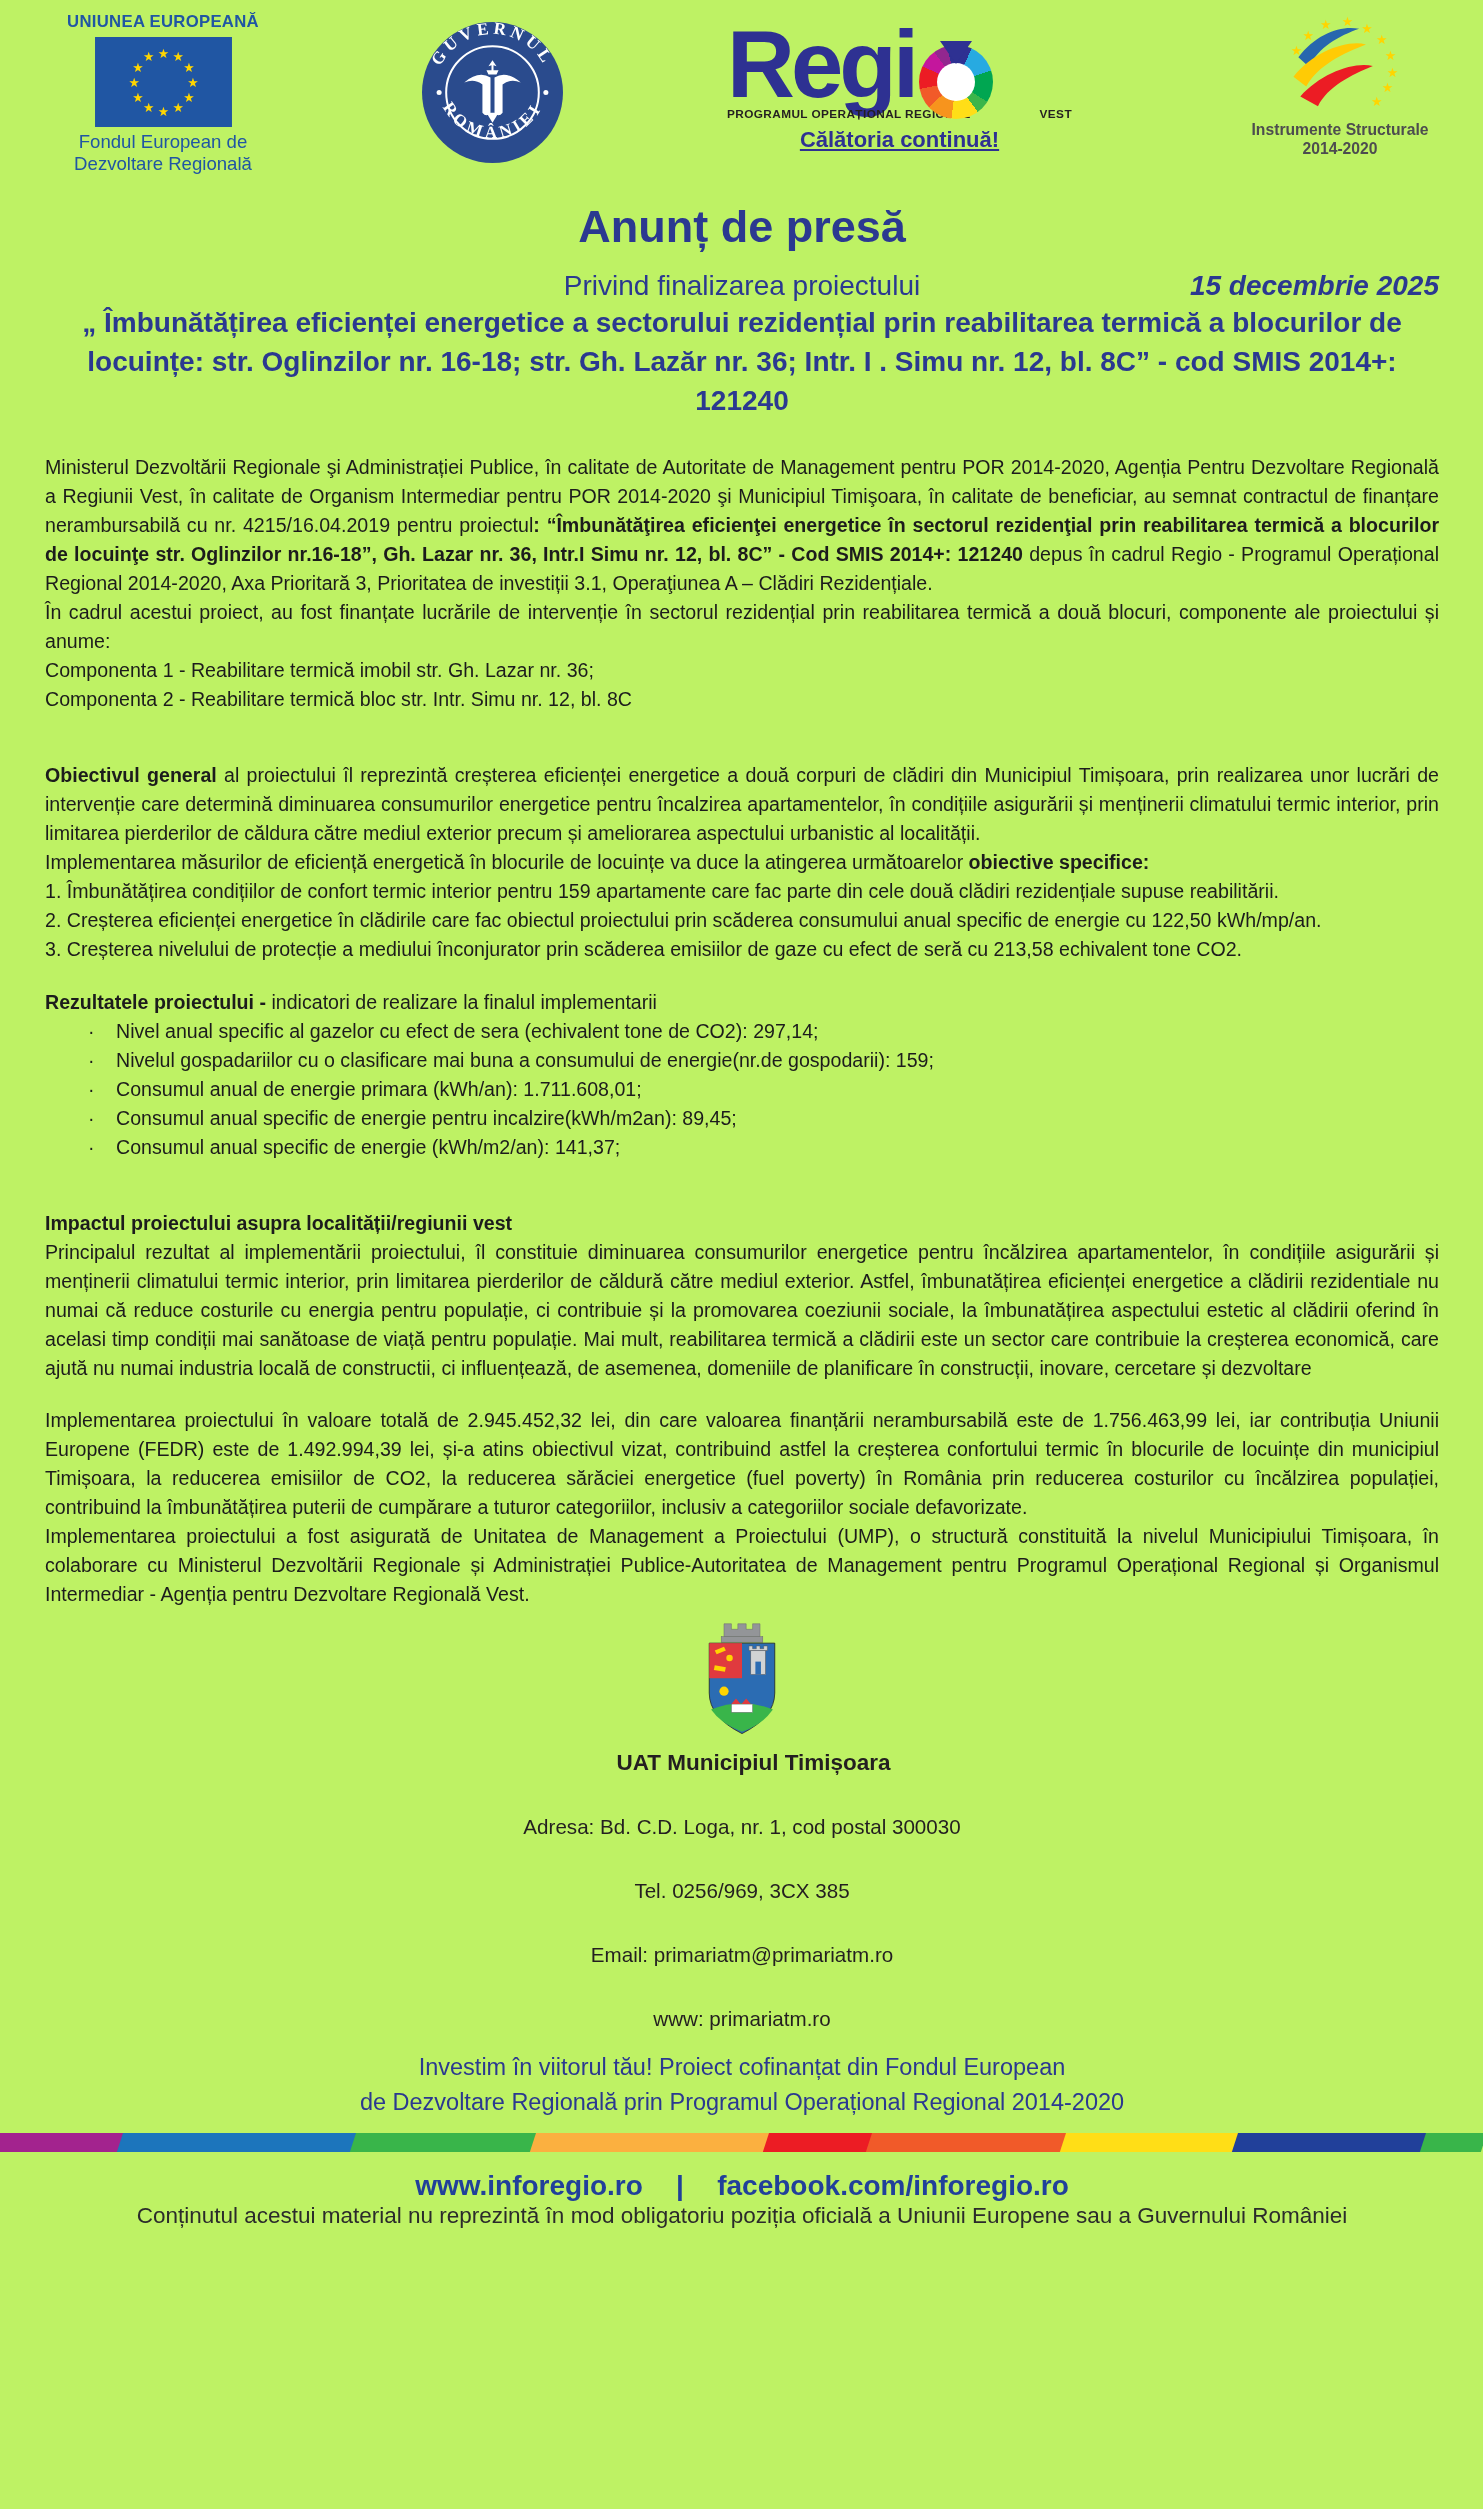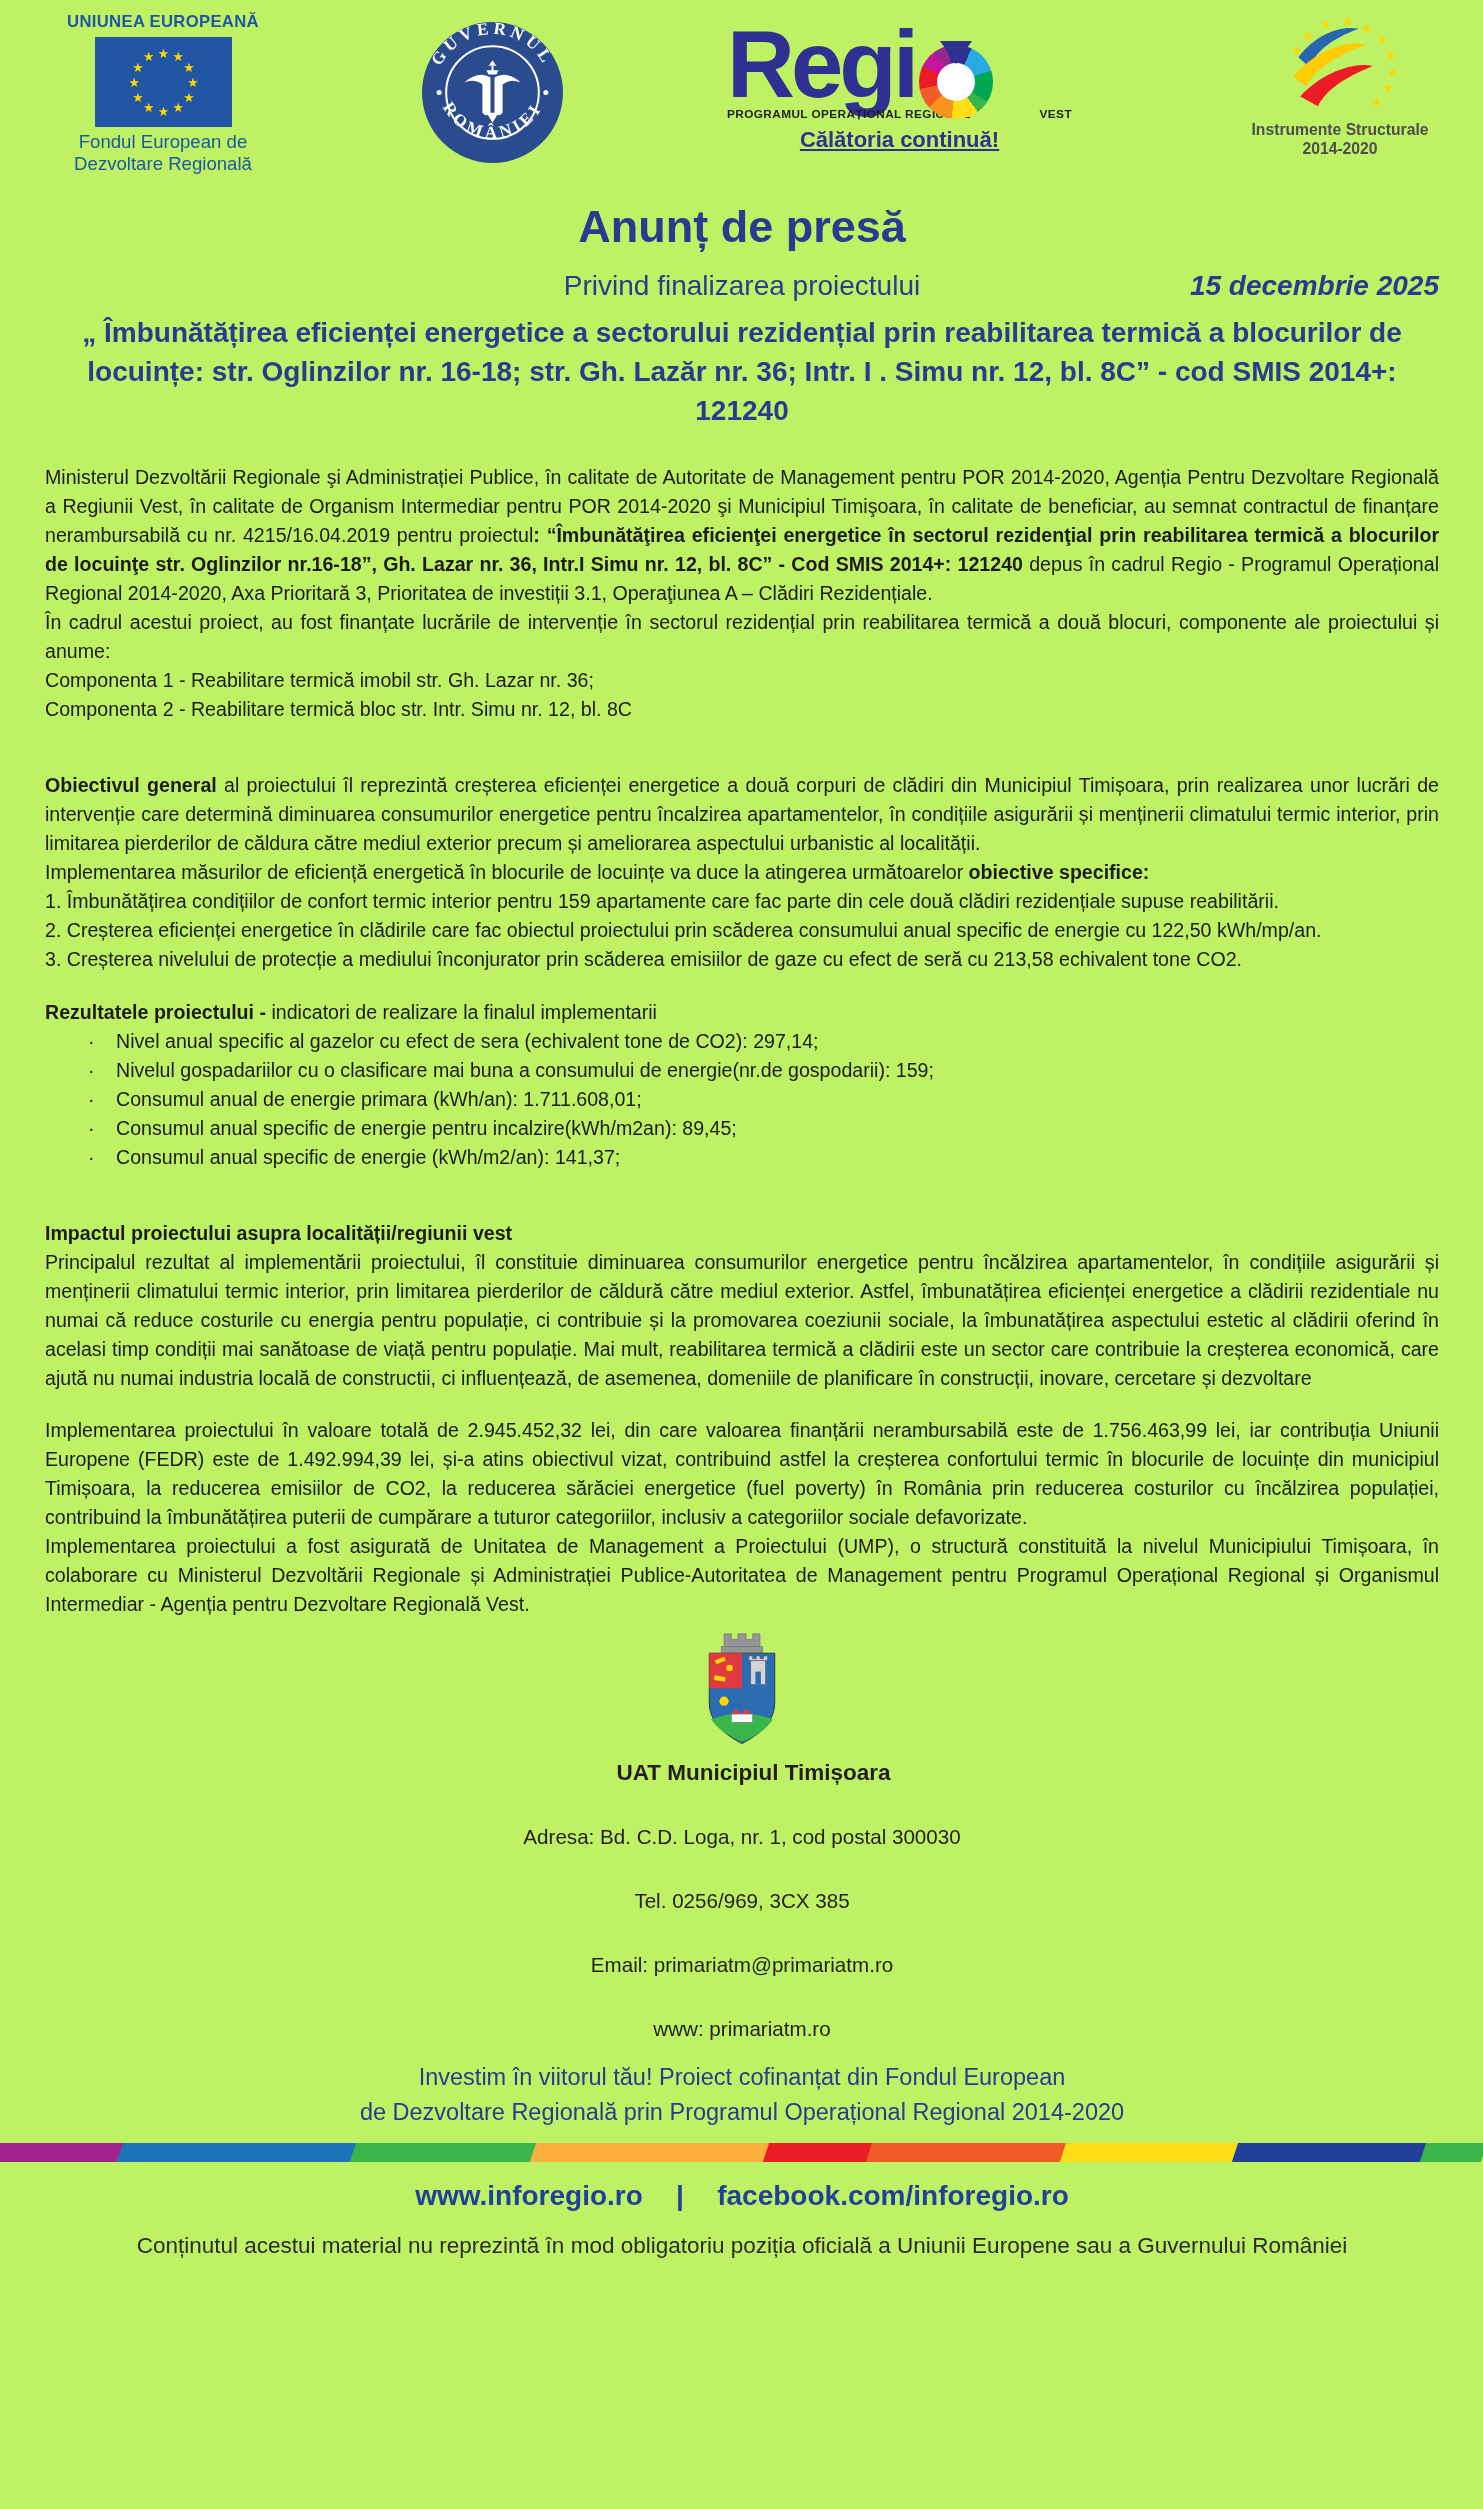--- a/index.html
+++ b/index.html
@@ -34,21 +34,21 @@
 
   .is-block { position:absolute; left:1237px; top:13.7px; width:206px; text-align:center; }
   .is-art   { width:147px; height:106px; display:block; margin:0 auto; }
   .is-text  { font-size:15.7px; font-weight:bold; color:#4D4D4F; line-height:19.6px; }
 
   
   .title-block { position:relative; text-align:center; padding-top:13.7px; }
   .doc-title { font-size:45px; font-weight:bold; color:#2B3990; line-height:53px; }
   .doc-date  { position:absolute; right:45px; top:84px; font-size:28px; font-weight:bold; font-style:italic; color:#2B3990; }
   .doc-subtitle { margin-top:17.6px; font-size:28px; font-weight:normal; color:#2B3990; }
-  .project-title { margin:11px auto 0; max-width:1382px; font-size:28px; font-weight:bold; color:#2B3990; line-height:39px; }
+  .project-title { margin:1px auto 0; max-width:1382px; font-size:28px; font-weight:bold; color:#2B3990; line-height:39px; }
 
   
   .press-body { padding:33px 45px 0 45px; font-size:19.6px; line-height:29px; color:#1c1c1c; }
   .para { text-align:justify; }
   .para .b { font-weight:bold; }
   .para.gap { height:23.5px; }
   .para.bullet { position:relative; padding-left:71px; text-align:left; }
   .para.bullet .marker { position:absolute; left:43px; top:0; }
 
   
@@ -57,21 +57,21 @@
   .org-name { font-size:22.5px; font-weight:bold; color:#231F20; line-height:31px;padding-left:23px; }
   .org-line { font-size:20.6px; color:#231F20; line-height:30px;margin-top:34px; }
 
   
   .cofinance { text-align:center; margin-top:15.7px; font-size:23.5px; color:#2B3990; line-height:35px; }
   .rainbow-bar { display:flex; height:18.6px; margin-top:13.7px; overflow:hidden; }
   .bar-seg { transform:skewX(-18deg); margin-left:-4.9px; }
   .bar-seg:first-child { margin-left:-13.7px; }
   .links-line { text-align:center; margin-top:18px; font-size:28px; font-weight:bold; color:#21409A; }
   .links-line .sep { margin:0 25.5px; }
-  .disclaimer { text-align:center; margin-top:21px; font-size:22.5px; color:#2b2b2b; }
+  .disclaimer { text-align:center; margin-top:1px; font-size:22.5px; color:#2b2b2b; }
 </style>
 </head>
 <body>
 
 <div class="page">
 
   <div class="logos">
 
     <div class="eu-block">
       <div class="eu-title">UNIUNEA EUROPEANĂ</div>

